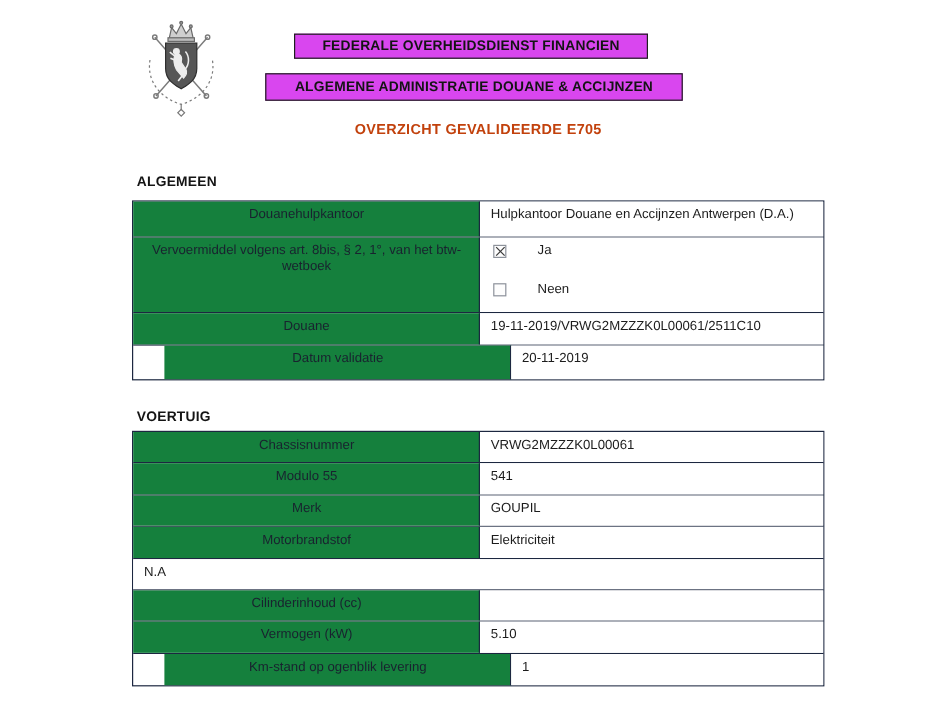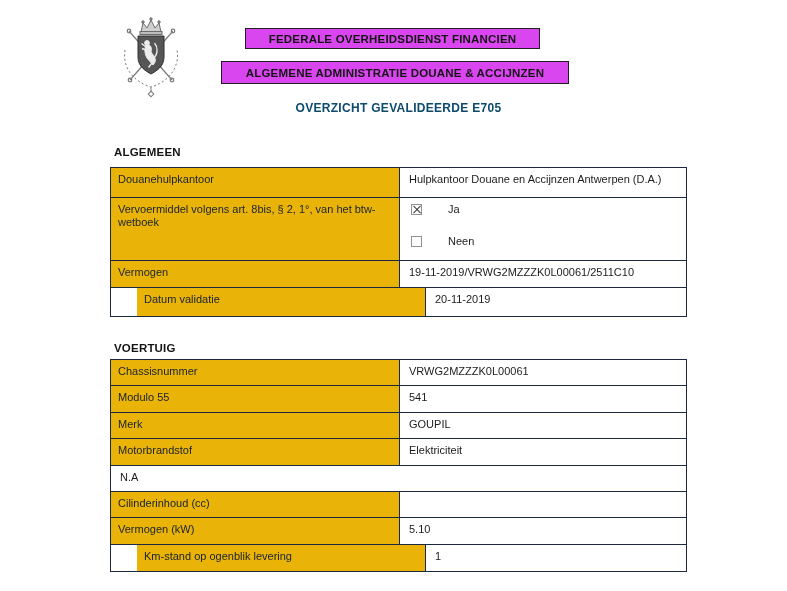--- a/index.html
+++ b/index.html
@@ -10,42 +10,42 @@
   .logo{position:absolute;left:110px;top:14px;width:82px;height:86px;}
   .hdr-box{
     position:absolute;border:1px solid #1f1f1f;background:#d946ef;
     display:flex;align-items:center;justify-content:center;
     font-weight:bold;font-size:11.5px;color:#141414;letter-spacing:.2px;white-space:nowrap;
   }
   .box1{left:245px;top:28px;width:293px;height:19px;}
   .box2{left:221px;top:61px;width:346px;height:21px;}
   .doc-title{
     position:absolute;left:110px;top:101px;width:577px;text-align:center;
-    font-weight:bold;font-size:12px;color:#0c4a6e;letter-spacing:.3px;
+    font-weight:bold;font-size:12px;color:#c2410c;letter-spacing:.3px;
   }
   .section-label{position:absolute;font-weight:bold;font-size:11.5px;color:#141414;letter-spacing:.2px;}
   .lbl-algemeen{left:114px;top:146px;}
   .lbl-voertuig{left:114px;top:342px;}
   .tbl{
     position:absolute;left:110px;width:577px;border:1px solid #1c2740;box-sizing:border-box;
     background:#ffffff;
   }
   .t1{top:167px;}
   .t2{top:359px;}
   .row{display:flex;border-bottom:1px solid #1c2740;box-sizing:border-box;}
   .row:last-child{border-bottom:none;padding-left:26px;}
   .t1 .r0{height:30px;}
   .t1 .r1{height:63px;}
   .t1 .r2{height:27px;}
   .t1 .r3{height:28px;}
   .t2 .row{height:26.4px;}
   .cell{box-sizing:border-box;font-size:11px;line-height:13px;}
   .cell.lab{
-    width:289px;flex:none;background:#eab308;color:#19222f;
-    border-right:1px solid #1c2740;padding:5px 6px 3px 7px;
+    width:289px;flex:none;background:#15803d;color:#19222f;
+    border-right:1px solid #1c2740;padding:5px 6px 3px 7px;text-align:center;
   }
   .cell.val{flex:1;background:#ffffff;color:#1c1c1c;padding:5px 6px 3px 9px;}
   .checkgroup{padding-top:7px;}
   .opt{display:flex;align-items:center;margin-left:2px;}
   .opt + .opt{margin-top:19px;}
   .checkbox{
     width:9px;height:9px;border:1px solid #8d929b;background:#fdfdfd;
     display:inline-block;position:relative;flex:none;
   }
   .checkbox[data-checked="true"]::before,
@@ -118,21 +118,21 @@
           <span class="checkbox" data-checked="true"></span>
           <span class="opt-label">Ja</span>
         </div>
         <div class="opt">
           <span class="checkbox" data-checked="false"></span>
           <span class="opt-label">Neen</span>
         </div>
       </div>
     </div>
     <div class="row r2">
-      <div class="cell lab">Vermogen</div>
+      <div class="cell lab">Douane</div>
       <div class="cell val">19-11-2019/VRWG2MZZZK0L00061/2511C10</div>
     </div>
     <div class="row r3">
       <div class="cell lab">Datum validatie</div>
       <div class="cell val">20-11-2019</div>
     </div>
   </div>
 
   <div class="section-label lbl-voertuig">VOERTUIG</div>
 

